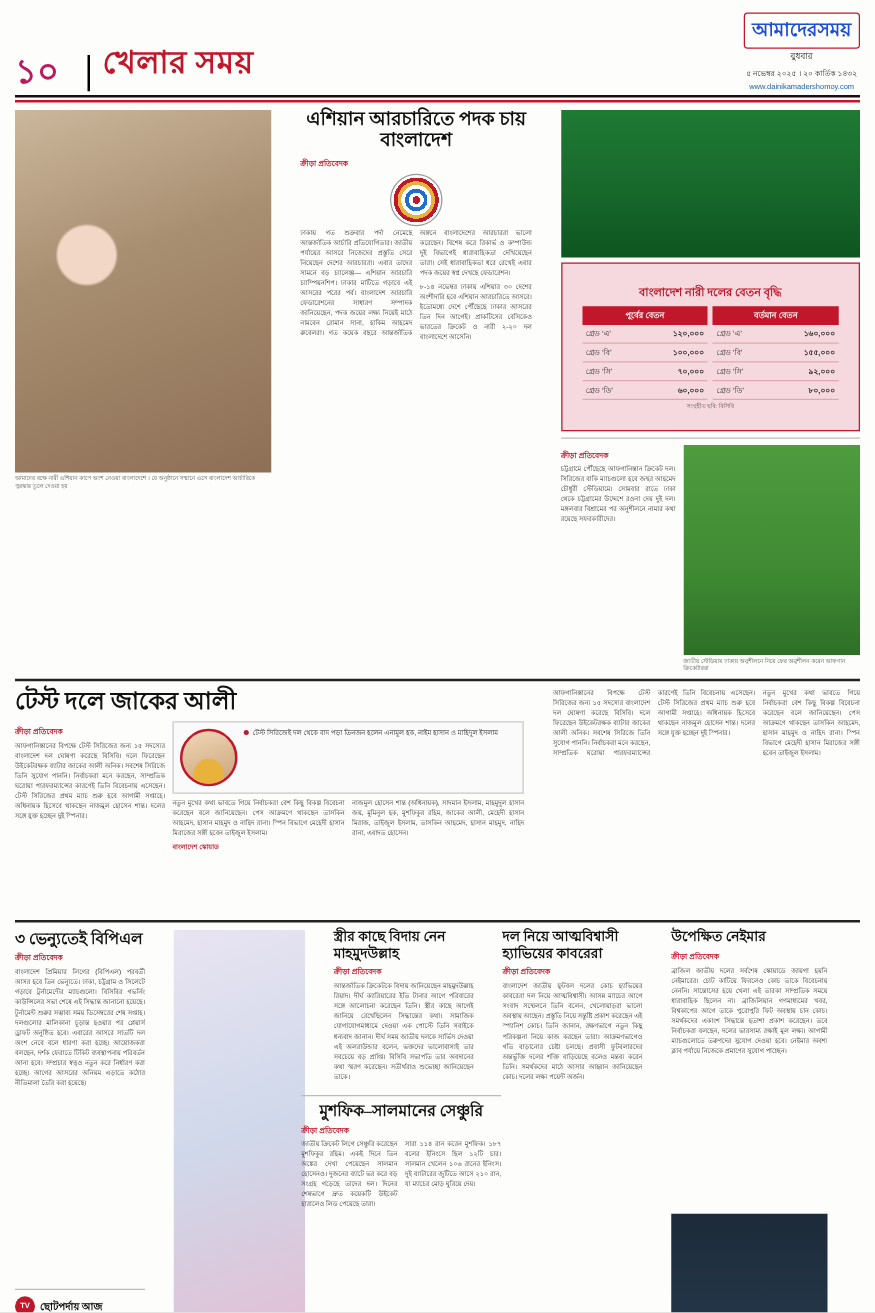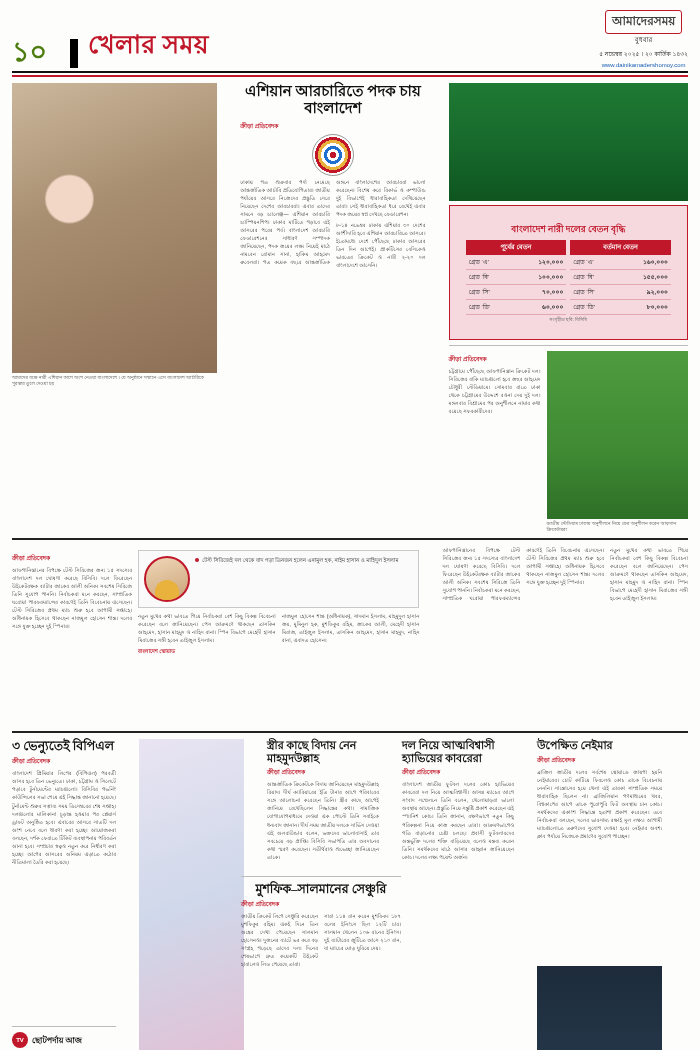--- a/index.html
+++ b/index.html
@@ -3,26 +3,26 @@
 <meta charset="utf-8">
 <style>
   html,body{margin:0;padding:0;background:#cfcfcf;}
   body{font-family:"Liberation Sans",sans-serif;}
   .page{
     width:700px;height:1050px;background:#fdfdfb;margin:0 auto;position:relative;
     box-sizing:border-box;padding:10px 12px 8px 12px;overflow:hidden;
   }
   
   .masthead{display:flex;align-items:flex-end;border-bottom:2px solid #111;padding-bottom:3px;}
-  .pageno{font-family:"Liberation Serif",serif;font-size:27px;font-weight:bold;color:#4d7c0f;width:52px;
-          border-right:8px solid #000000;padding-right:6px;line-height:1;padding-bottom:2px;}
+  .pageno{font-family:"Liberation Serif",serif;font-size:27px;font-weight:bold;color:#be185d;width:52px;
+          border-right:2px solid #000000;padding-right:6px;line-height:1;padding-bottom:2px;}
   .section-title{font-size:25px;font-weight:bold;color:#c0182a;padding:0 10px 0 10px;letter-spacing:.5px;
       font-family:"Liberation Serif",serif;}
   .mh-right{margin-left:auto;text-align:center;display:flex;flex-direction:column;align-items:center;}
-  .mh-logo{font-family:"Liberation Serif",serif;font-size:12px;font-weight:bold;color:#404040;
+  .mh-logo{font-family:"Liberation Serif",serif;font-size:15px;font-weight:bold;color:#1d4ed8;
       border:1px solid #c0182a;border-radius:3px;padding:1px 6px;}
   .mh-date{font-size:6px;color:#222;margin-top:2px;}
   .mh-day{font-size:7px;color:#222;margin-bottom:1px;}
   .mh-web{font-size:6px;color:#1a5fb4;margin-top:2px;}
   .red-rule{height:2px;background:#c0182a;margin-top:2px;}
 
   
   .cols{display:flex;gap:23px;margin-top:6px;}
   .col{box-sizing:border-box;}
   .c1{width:216px;}
@@ -178,20 +178,21 @@
           <div class="imgnote">জাতীয় স্টেডিয়াম ঢাকায় অনুশীলনে নিয়ে ফের অনুশীলন করেন আফগান ক্রিকেটাররা</div>
         </div>
       </div>
     </div>
   </div>
 
   <div class="thickrule"></div>
 
   <div class="cols">
     <div class="col" style="width:418px;">
+      <div class="hl hl-xl">টেস্ট দলে জাকের আলী</div>
       <div style="display:flex;gap:6px;margin-top:4px;">
         <div style="width:120px;">
           <div class="byline">ক্রীড়া প্রতিবেদক</div>
           <div class="body">আফগানিস্তানের বিপক্ষে টেস্ট সিরিজের জন্য ১৫ সদস্যের বাংলাদেশ দল ঘোষণা করেছে বিসিবি। দলে ফিরেছেন উইকেটরক্ষক ব্যাটার জাকের আলী অনিক। সবশেষ সিরিজে তিনি সুযোগ পাননি। নির্বাচকরা মনে করছেন, সাম্প্রতিক ঘরোয়া পারফরম্যান্সের কারণেই তিনি বিবেচনায় এসেছেন। টেস্ট সিরিজের প্রথম ম্যাচ শুরু হবে আগামী সপ্তাহে। অধিনায়ক হিসেবে থাকছেন নাজমুল হোসেন শান্ত। দলের সঙ্গে যুক্ত হচ্ছেন দুই স্পিনার।</div>
         </div>
         <div style="flex:1;">
           <div class="bulletbox">
             <div class="avatar"></div>
             <div class="bb-text">
               <span class="bb-dot"></span><span>টেস্ট সিরিজেই দল থেকে বাদ পড়া তিনজন হলেন এনামুল হক, নাইম হাসান ও মাহিদুল ইসলাম</span>

